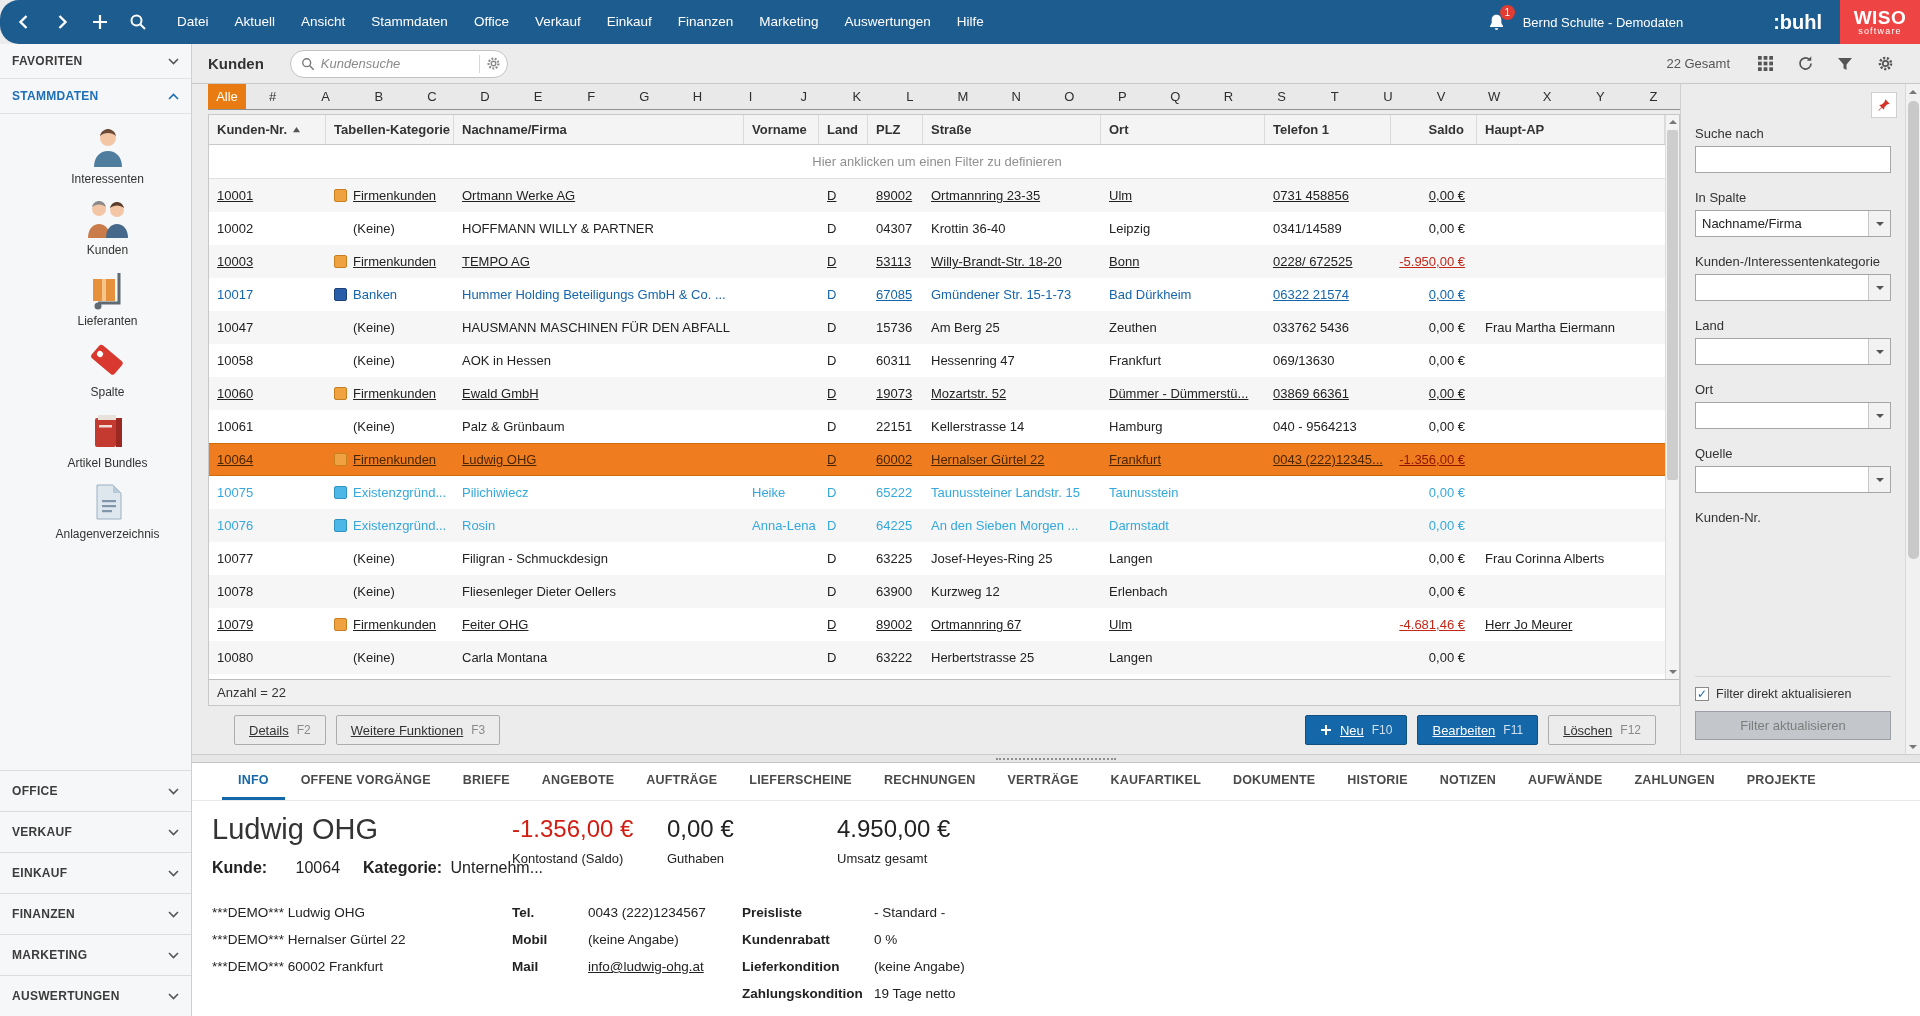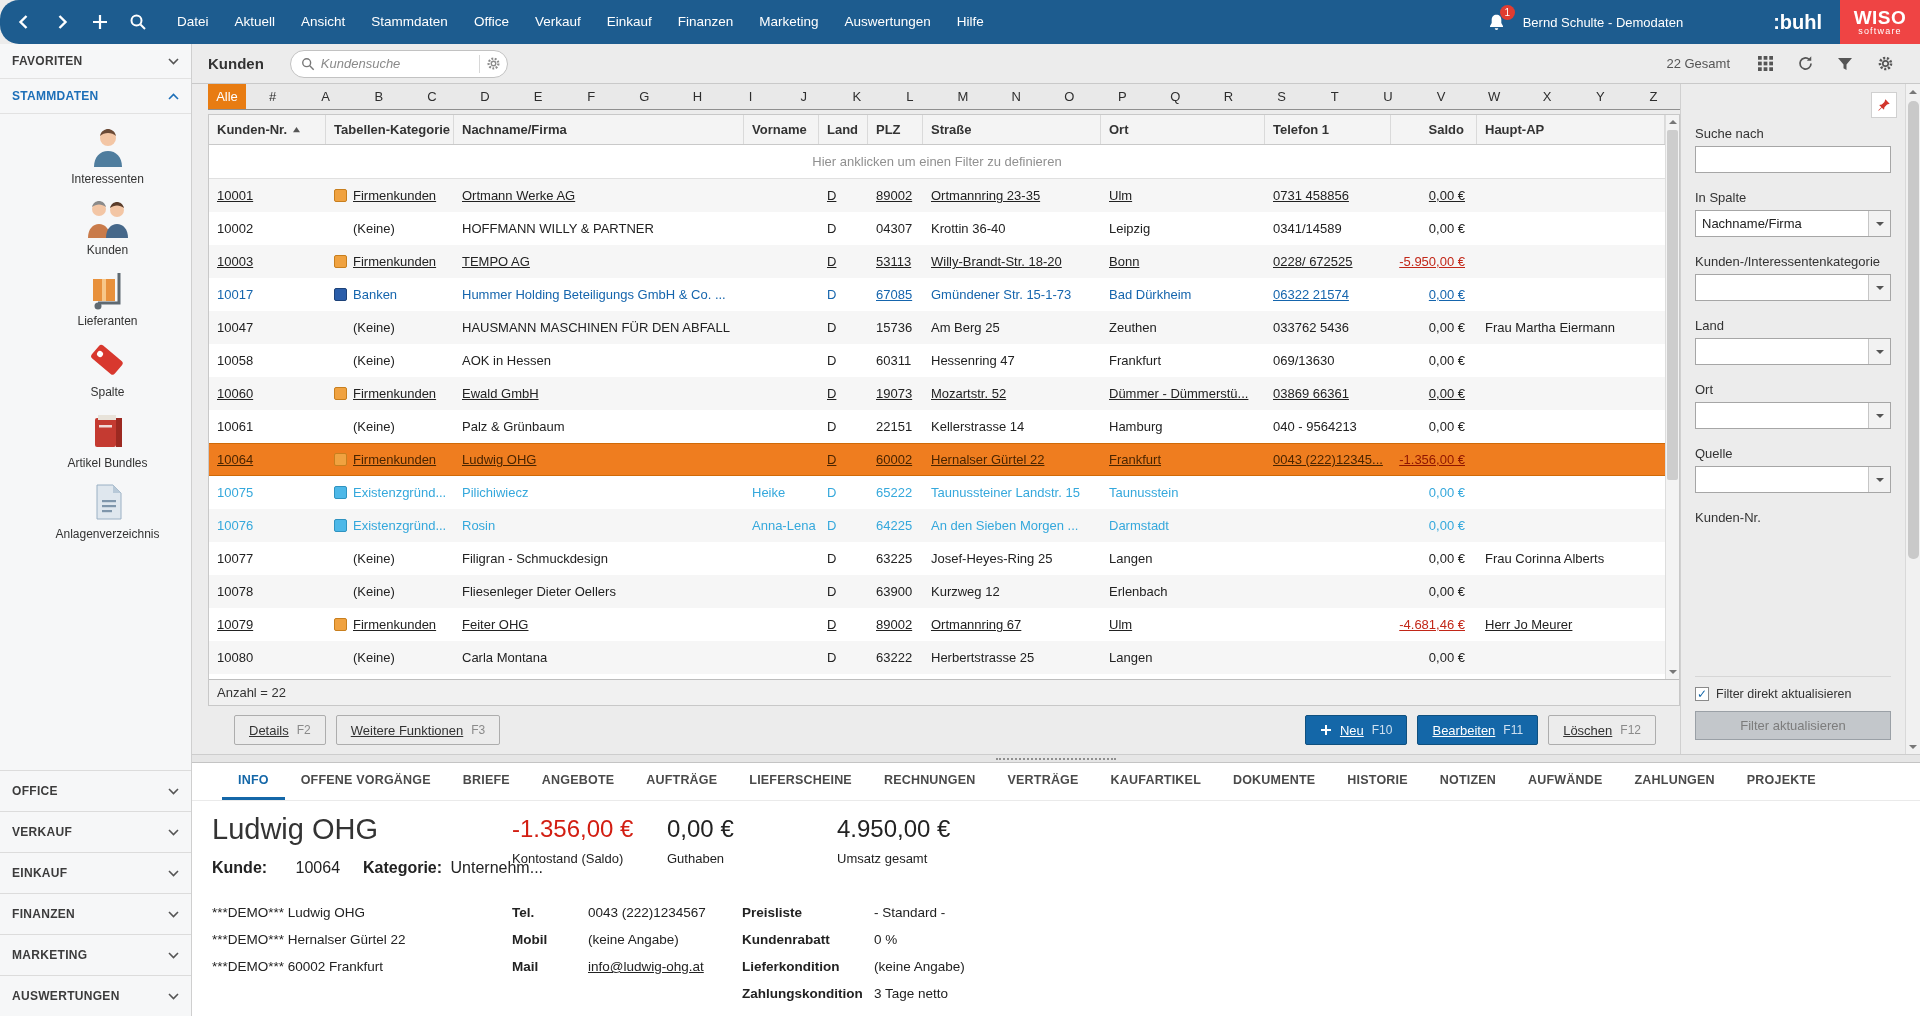--- a/index.html
+++ b/index.html
@@ -863,20 +863,20 @@
               <div class="kv">
                 <span class="k">Kundenrabatt</span>
                 <span class="v">0 %</span>
               </div>
               <div class="kv">
                 <span class="k">Lieferkondition</span>
                 <span class="v">(keine Angabe)</span>
               </div>
               <div class="kv">
                 <span class="k">Zahlungskondition</span>
-                <span class="v">3 Tage netto</span>
+                <span class="v">19 Tage netto</span>
               </div>
             </div>
         </div>
       </div>
     </div>
   </div>
 </div>
 
 </body></html>

